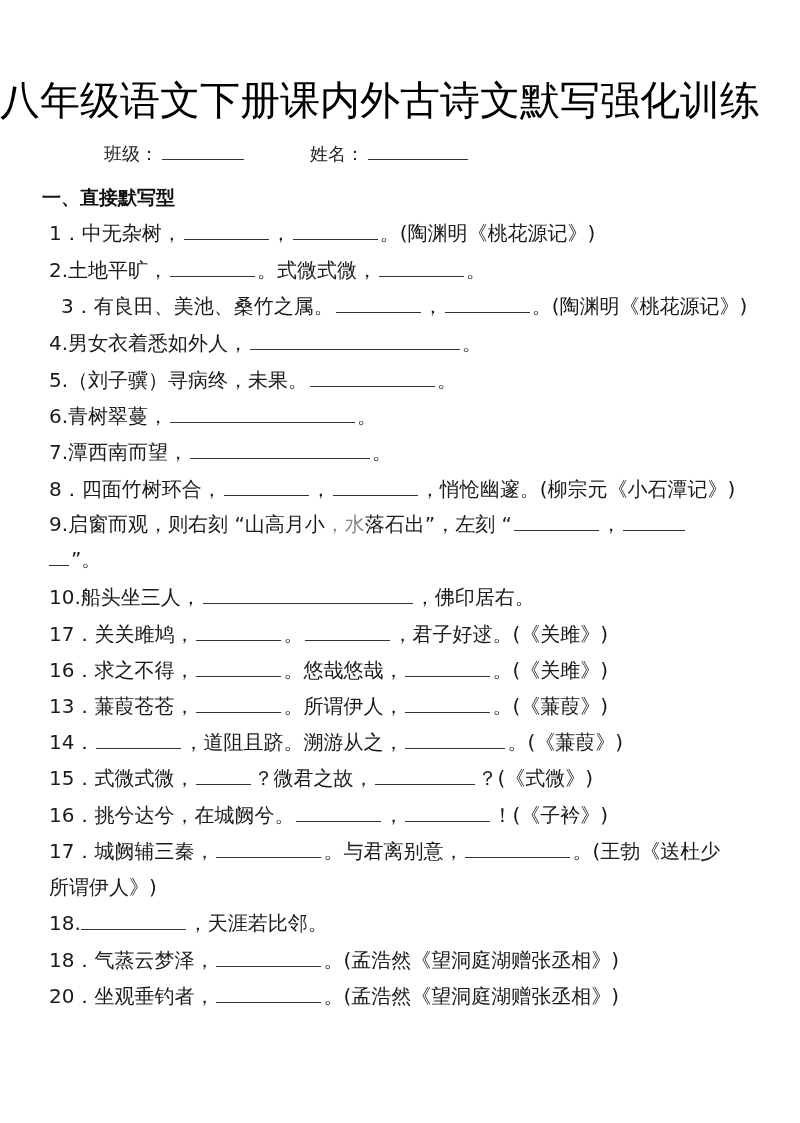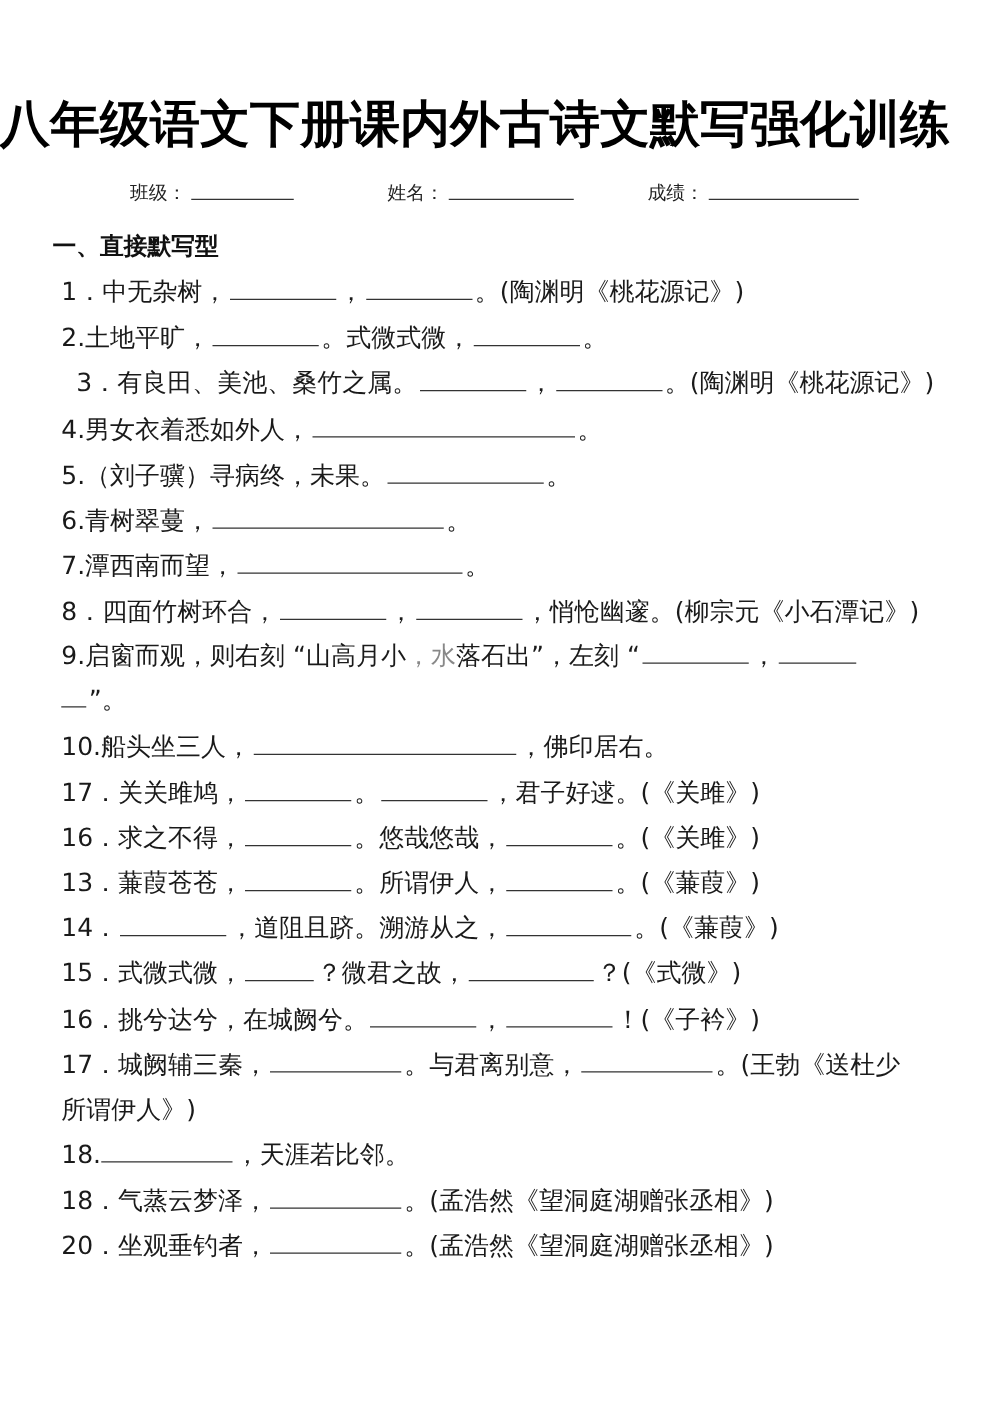--- a/index.html
+++ b/index.html
@@ -1,22 +1,22 @@
 <!DOCTYPE html>
 <html><head>
 <meta charset="utf-8">
 <style>
   html, body { margin: 0; padding: 0; background: #ffffff; }
   body { width: 800px; height: 1123px; position: relative; overflow: hidden;
          font-family: "DejaVu Sans", "Liberation Sans", sans-serif; color: #111; }
   .title { position: absolute; left: 0; top: 72px; width: 672px; text-align: center;
-           font-family: "DejaVu Serif", "Liberation Serif", serif; font-weight: bold;
+           font-family: "DejaVu Serif", "Liberation Serif", serif; font-weight: normal;
            font-size: 40px; letter-spacing: 0px; color: #000; line-height: 56px; white-space: nowrap; }
   .info-row { position: absolute; top: 142px; left: 0; width: 800px; height: 26px;
-              font-family: "DejaVu Serif", "Liberation Serif", serif; font-size: 15px; color: #222; }
+              font-family: "DejaVu Serif", "Liberation Serif", serif; font-size: 18px; color: #222; }
   .info-field { position: absolute; top: 0; display: flex; align-items: flex-end; }
   .info-field .lbl { line-height: 24px; }
   .info-field .blank { display: inline-block; border-bottom: 1.5px solid #333; height: 16px; margin-left: 4px; margin-bottom: 6px; }
   .section { position: absolute; left: 42px; top: 183px; font-family: "DejaVu Serif", "Liberation Serif", serif;
              font-weight: bold; font-size: 19px; color: #111; line-height: 28px; }
   .line { position: absolute; left: 49px; font-size: 20px; line-height: 28px; white-space: nowrap; color: #1a1a1a; }
   .line span { vertical-align: baseline; }
   .b { display: inline-block; border-bottom: 1.5px solid #333; height: 18px; vertical-align: -3px; margin: 0 2px; } .w85 { width: 85px; } .w55 { width: 55px; } .w105 { width: 105px; }
   .w100 { width: 100px; } .w125 { width: 125px; }
   .w205 { width: 210px; } .w185 { width: 185px; } .w180 { width: 180px; } .w20 { width: 20px; } .w62 { width: 62px; }
@@ -28,24 +28,20 @@
 <div class="title">八年级语文下册课内外古诗文默写强化训练</div>
 
 <div class="info-row">
   <div class="info-field" style="left:104px;">
     <span class="lbl">班级：</span>
     <span class="blank" style="width:82px;"></span>
   </div>
   <div class="info-field" style="left:310px;">
     <span class="lbl">姓名：</span>
     <span class="blank" style="width:100px;"></span>
-  </div>
-  <div class="info-field" style="left:518px;">
-    <span class="lbl">成绩：</span>
-    <span class="blank" style="width:120px;"></span>
   </div>
 </div>
 
 <div class="section">一、直接默写型</div>
 
 <div class="line" style="top:219px;">
   <span>1．</span><span>中无杂树，</span><span class="b w85"></span><span>，</span><span class="b w85"></span><span>。(陶渊明《桃花源记》)</span>
 </div>
 
 <div class="line" style="top:256px;">

